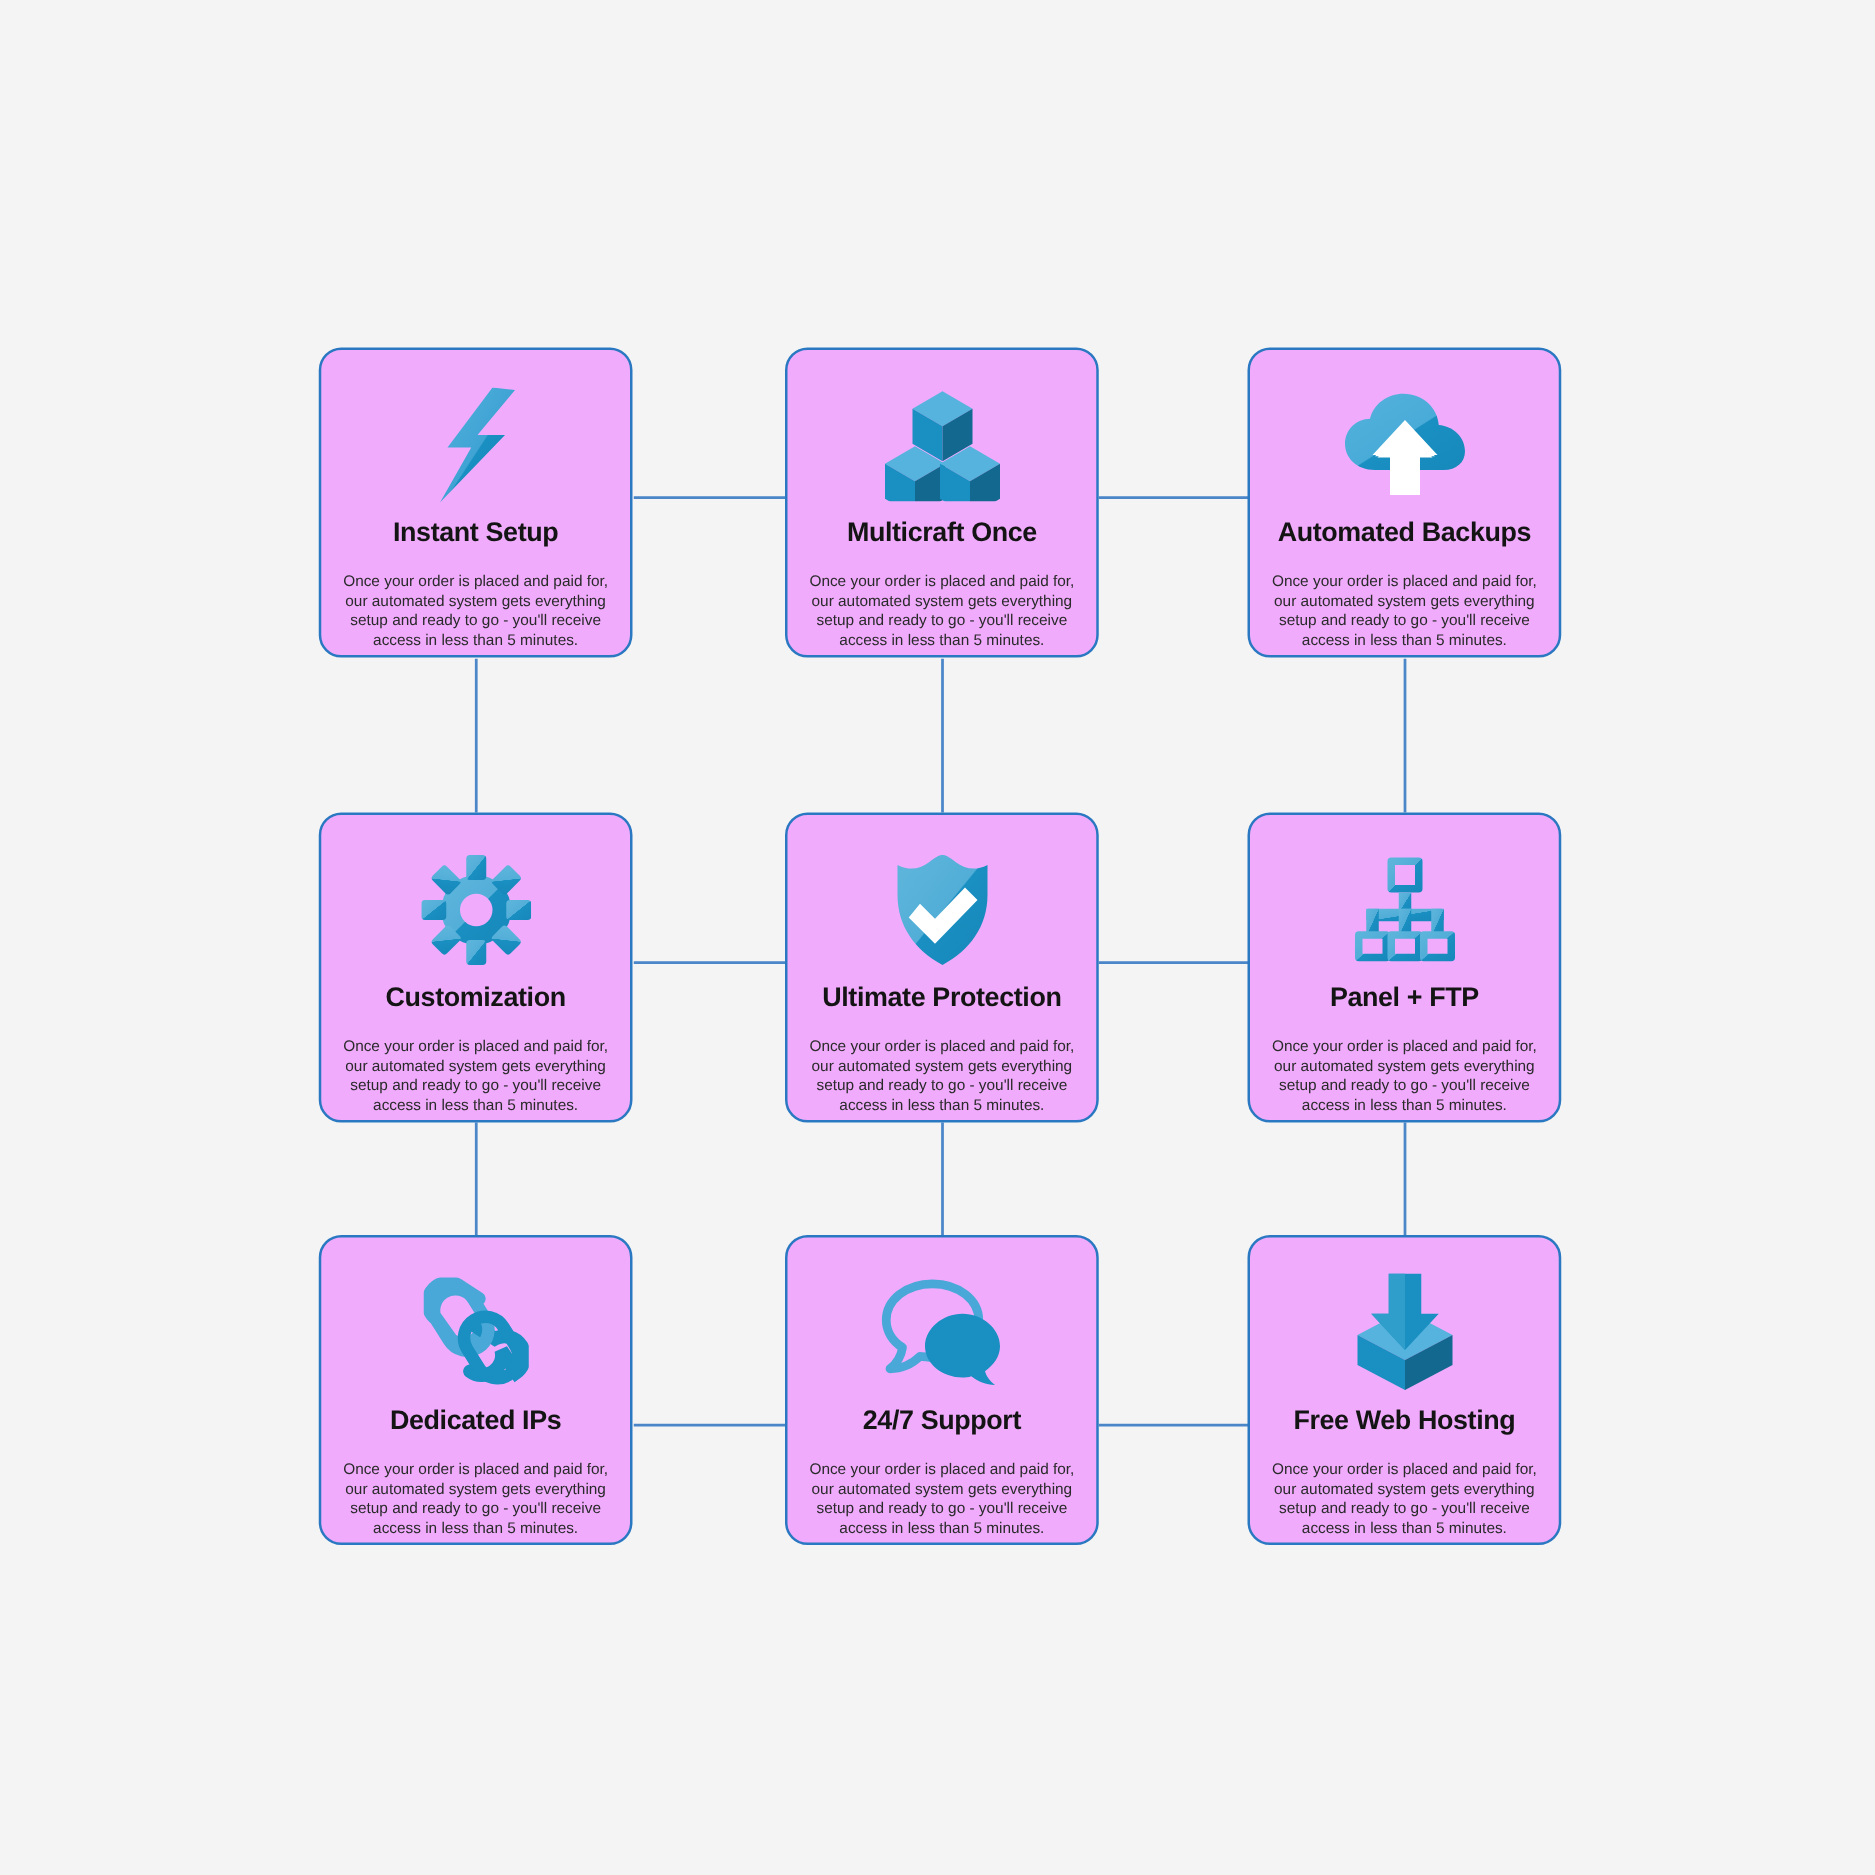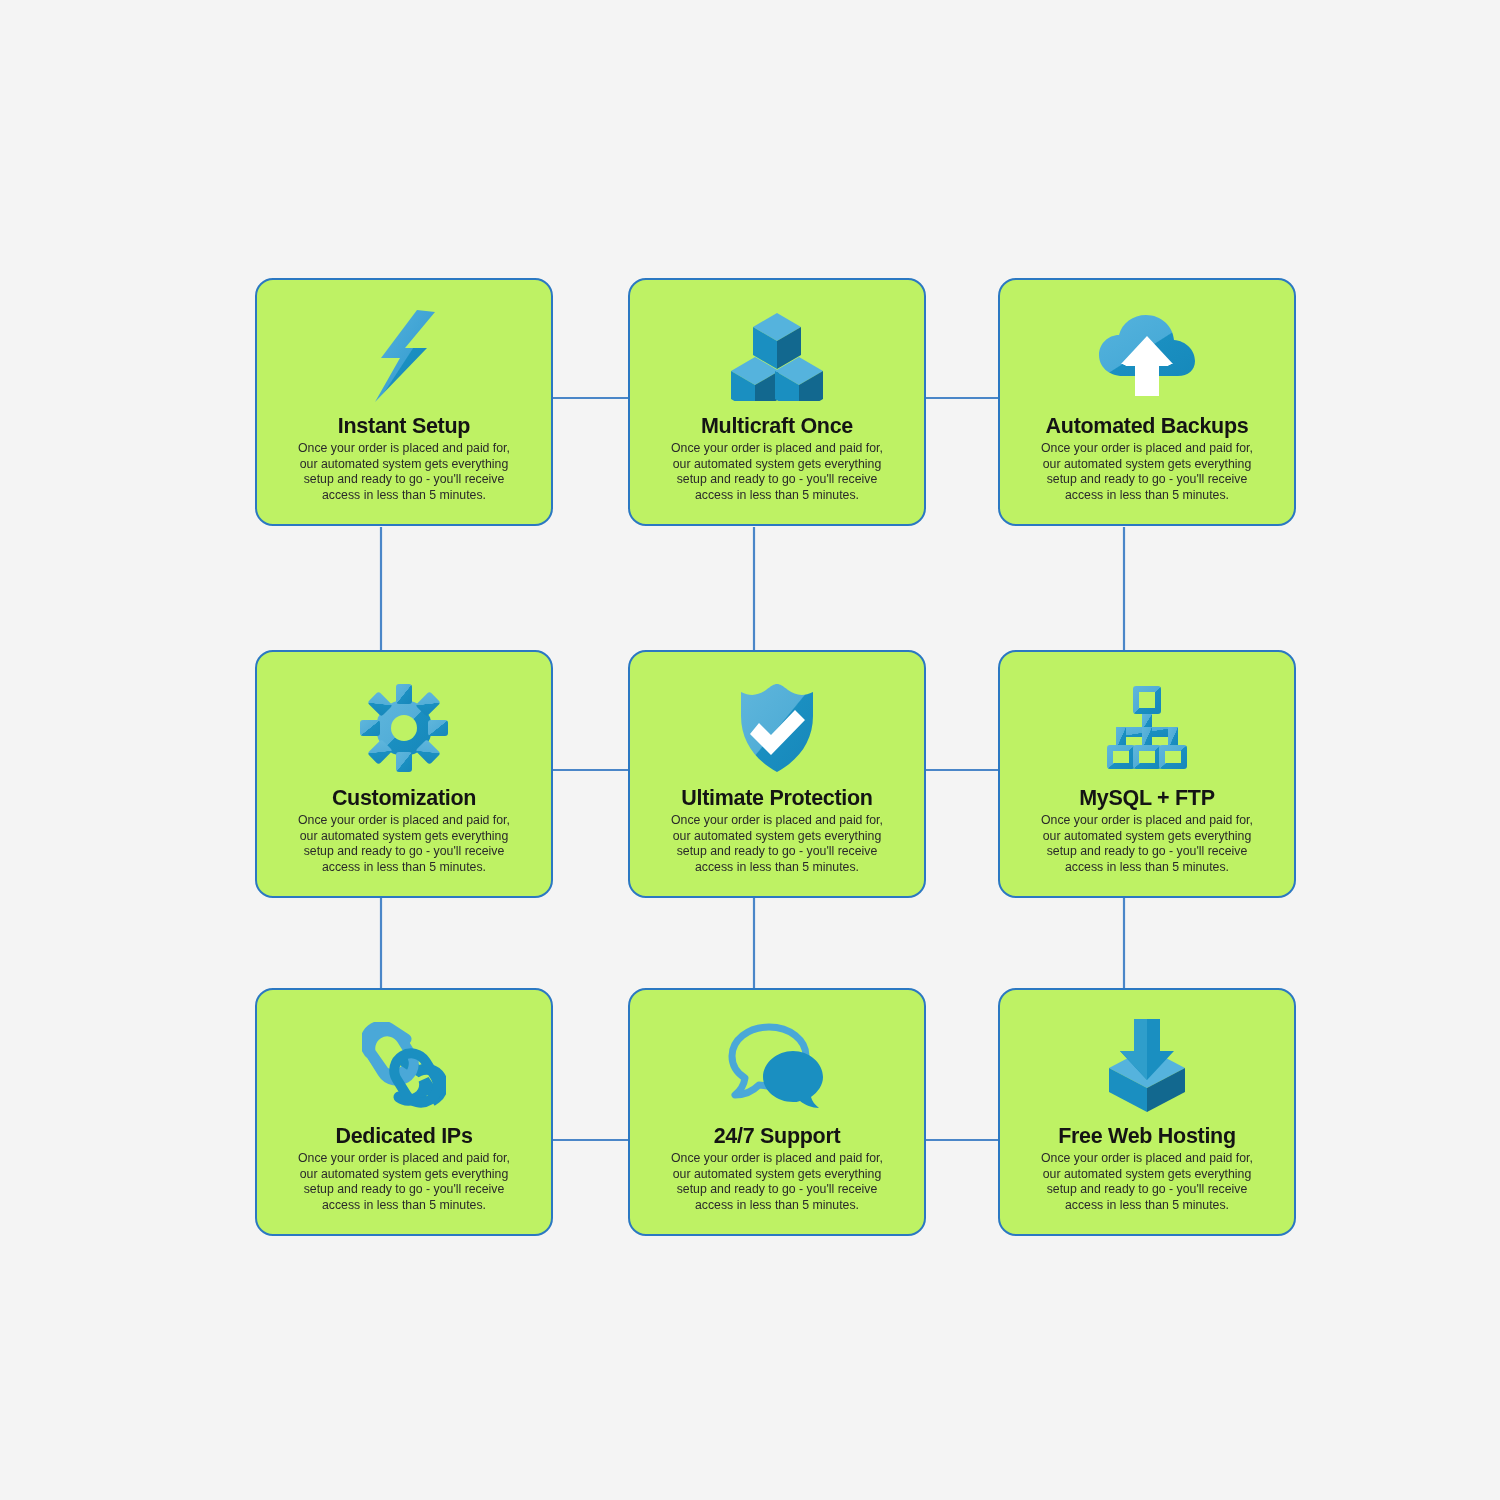--- a/index.html
+++ b/index.html
@@ -46,24 +46,24 @@
   .grid {
     position: absolute;
     left: 255px;
     top: 278px;
     width: 996px;
     height: 1012px;
   }
 
   .card {
     position: absolute;
-    width: 298px;
+    width: 251px;
     height: 248px;
     box-sizing: border-box;
-    background: #bef264;
+    background: #f0abfc;
     border: 2px solid #2b78c2;
     border-radius: 18px;
     display: flex;
     flex-direction: column;
     align-items: center;
     justify-content: flex-start;
     padding: 0 10px;
   }
 
   .card.col0 { left: 0px; }
@@ -86,21 +86,21 @@
     margin-top: 10px;
     font-size: 21.5px;
     font-weight: bold;
     color: #141414;
     text-align: center;
     letter-spacing: -0.3px;
     white-space: nowrap;
   }
 
   .card-desc {
-    margin-top: 2px;
+    margin-top: 19px;
     font-size: 12.3px;
     line-height: 15.6px;
     color: #2a2a2a;
     text-align: center;
     max-width: 232px;
   }
 </style>
 </head>
 <body>
 
@@ -273,21 +273,21 @@
 
             <path d="M5 60 h22 a3 3 0 0 1 3 3 v18 a3 3 0 0 1 -3 3 h-22 a3 3 0 0 1 -3 -3 v-18 a3 3 0 0 1 3 -3 z
                      M8 66 v12 h16 v-12 z"></path>
             <path d="M31 60 h22 a3 3 0 0 1 3 3 v18 a3 3 0 0 1 -3 3 h-22 a3 3 0 0 1 -3 -3 v-18 a3 3 0 0 1 3 -3 z
                      M34 66 v12 h16 v-12 z"></path>
             <path d="M57 60 h22 a3 3 0 0 1 3 3 v18 a3 3 0 0 1 -3 3 h-22 a3 3 0 0 1 -3 -3 v-18 a3 3 0 0 1 3 -3 z
                      M60 66 v12 h16 v-12 z"></path>
           </g>
         </svg>
       </div>
-      <div class="card-title">MySQL + FTP</div>
+      <div class="card-title">Panel + FTP</div>
       <div class="card-desc">Once your order is placed and paid for, our automated system gets everything setup and ready to go - you'll receive access in less than 5 minutes.</div>
     </div>
 
     <div class="card row2 col0">
       <div class="card-icon">
         <svg width="84" height="88" viewBox="0 0 84 88">
           <g fill="none" stroke-linecap="round">
 
             <path d="M44 17 L27 6 A16 16 0 0 0 10 33 L22 50 A16 16 0 0 0 47 33" stroke="#4aa8d8" stroke-width="11"></path>
 

